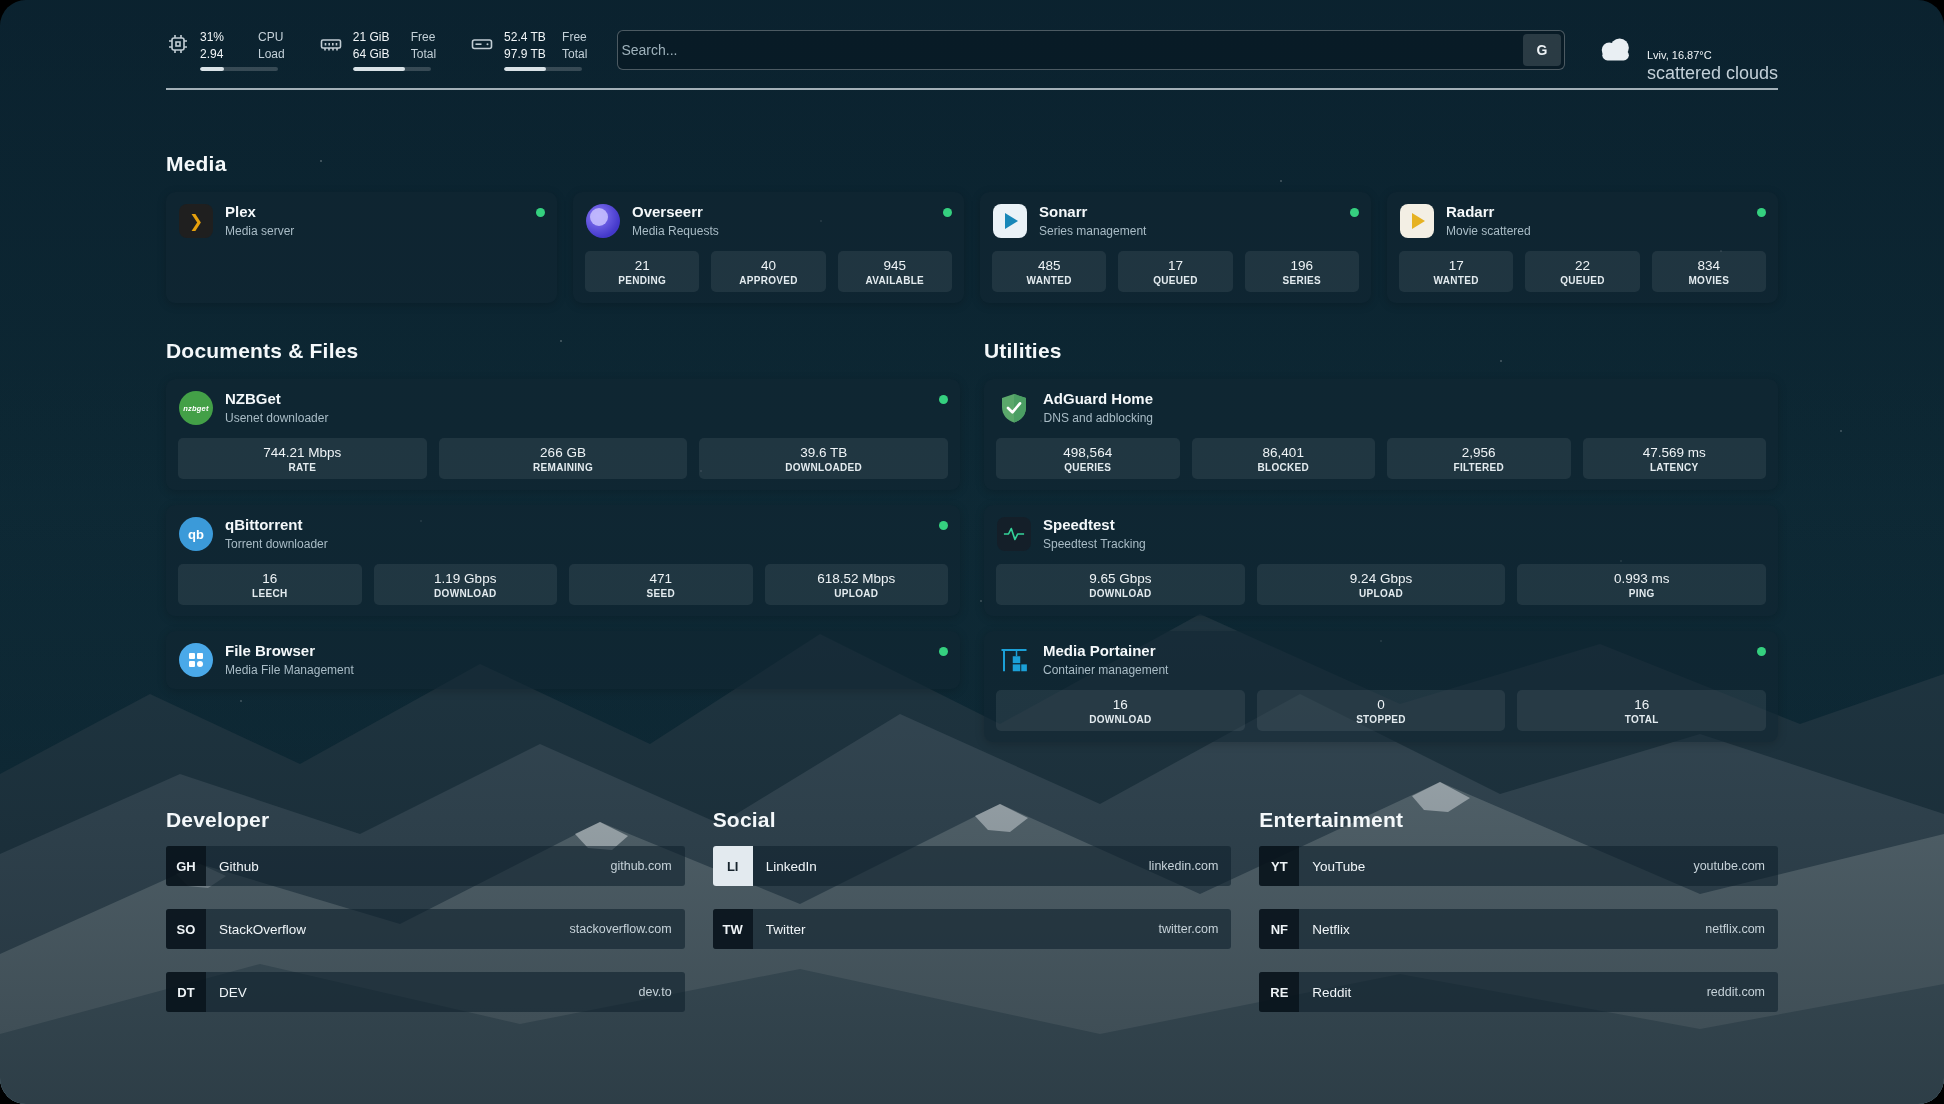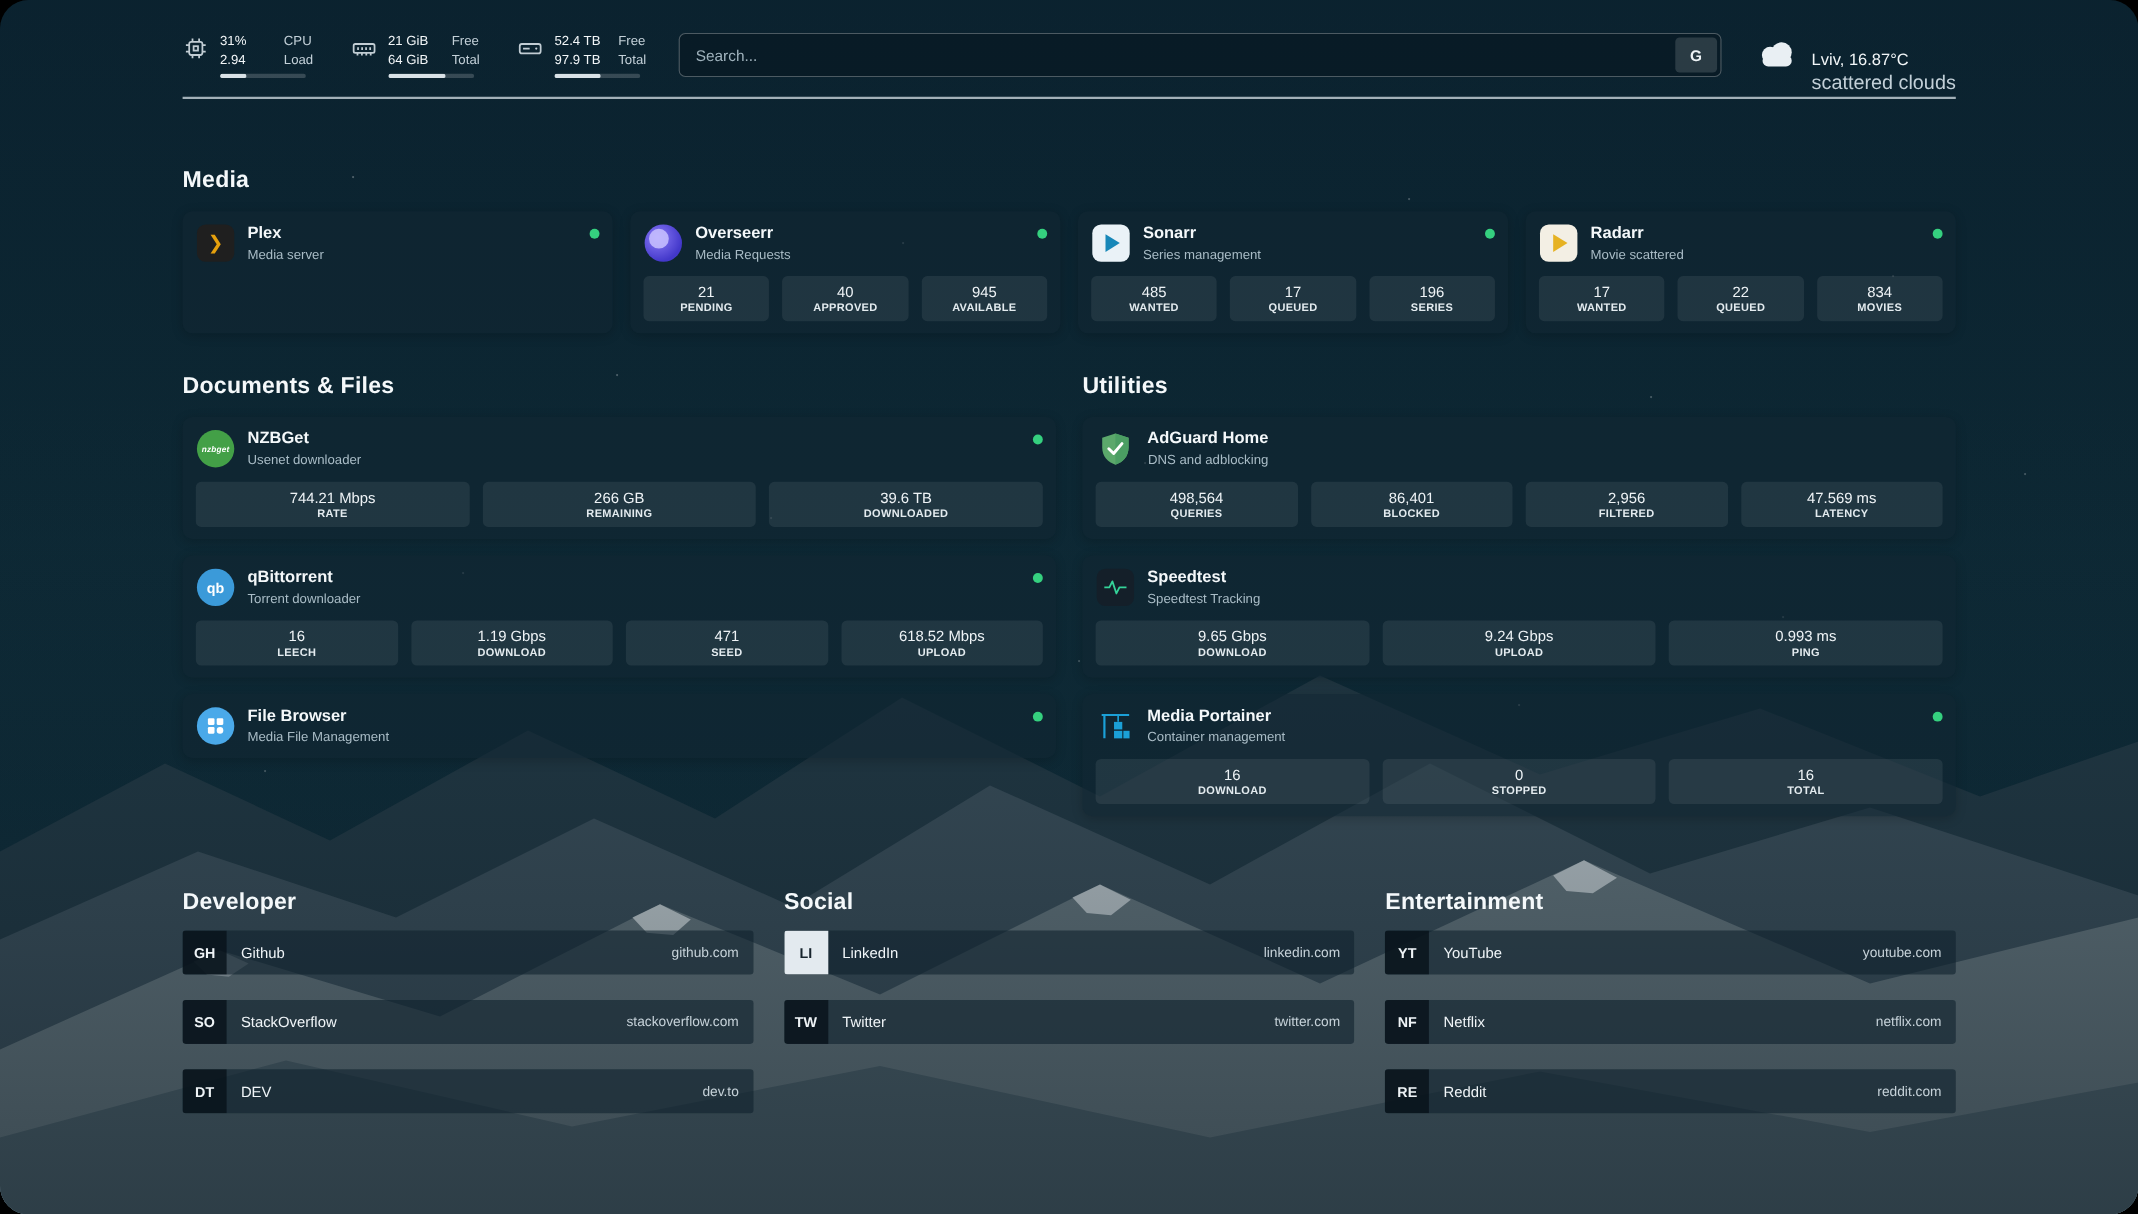--- a/index.html
+++ b/index.html
@@ -30,30 +30,30 @@
   .sys-body { display: flex; flex-direction: column; }
   .sys-rows { display: flex; gap: 12px; font-size: 12px; line-height: 1.35; }
   .sys-col { display: flex; flex-direction: column; }
   .sys-col.nums { color: #f2f6f8; text-align: left; min-width: 46px; }
   .sys-col.labels { color: #c3d0d8; }
   .sys-bar { margin-top: 5px; width: 78px; height: 4px; border-radius: 2px; background: rgba(255,255,255,0.18); overflow: hidden; }
   .sys-bar-fill { height: 100%; background: #d9e2e7; border-radius: 2px; }
   .searchbar { position: relative; flex: 1; max-width: 1000px; }
   .searchbar input {
     width: 100%; height: 40px; border-radius: 6px; border: 1px solid rgba(255,255,255,0.28);
-    background: rgba(8,22,31,0.55); color: #e8eef2; padding: 0 52px 0 14px; font-size: 14px;
+    background: rgba(8,22,31,0.55); color: #e8eef2; padding: 0 52px 0 3px; font-size: 14px;
     font-family: "Liberation Sans", sans-serif; outline: none;
   }
   .searchbar input::placeholder { color: #9fb2bc; }
   .search-provider { position: absolute; right: 4px; top: 4px; bottom: 4px; width: 38px;
     background: rgba(255,255,255,0.14); border-radius: 4px; display: flex; align-items: center;
     justify-content: center; font-size: 14px; font-weight: 700; color: #eef3f6; cursor: pointer; }
   .weather { margin-left: auto; display: flex; align-items: center; gap: 12px; }
   .weather-text { text-align: left; }
-  .weather-loc { font-size: 15px; color: #f2f6f8; margin-top: 32px; }
+  .weather-loc { font-size: 11px; color: #f2f6f8; margin-top: 32px; }
   .weather-cond { font-size: 18px; color: #c3d0d8; margin-top: 2px; }
   .divider { margin-top: 18px; border-bottom: 2px solid rgba(213,224,230,0.75); }
   
   .section-title { font-size: 21px; font-weight: 700; color: #f4f8fa; letter-spacing: .2px; }
   .media-section { margin-top: 62px; }
   .media-grid { margin-top: 16px; display: grid; grid-template-columns: repeat(4, 1fr); gap: 16px; }
   .columns { margin-top: 36px; display: grid; grid-template-columns: 1fr 1fr; gap: 24px; align-items: start; }
   .col-stack { display: flex; flex-direction: column; gap: 15px; margin-top: 16px; }
   
   .card { background: rgba(17,38,50,0.58); border-radius: 9px; padding: 11px 12px;

